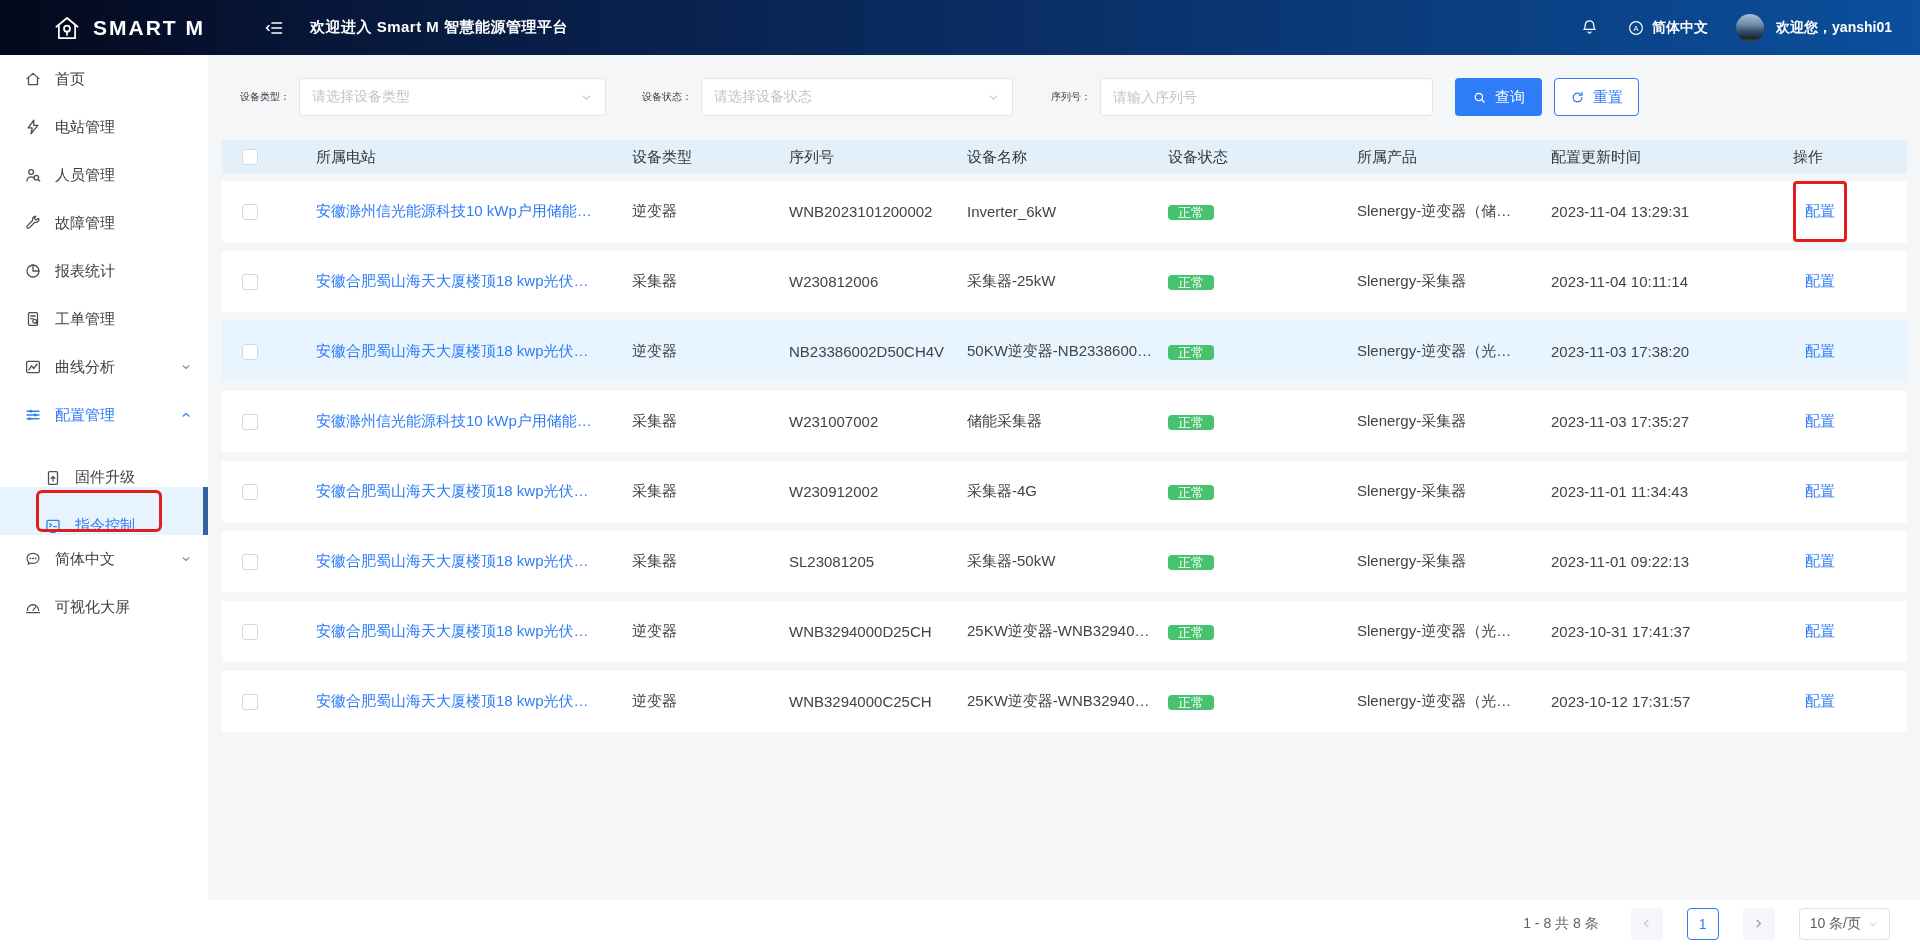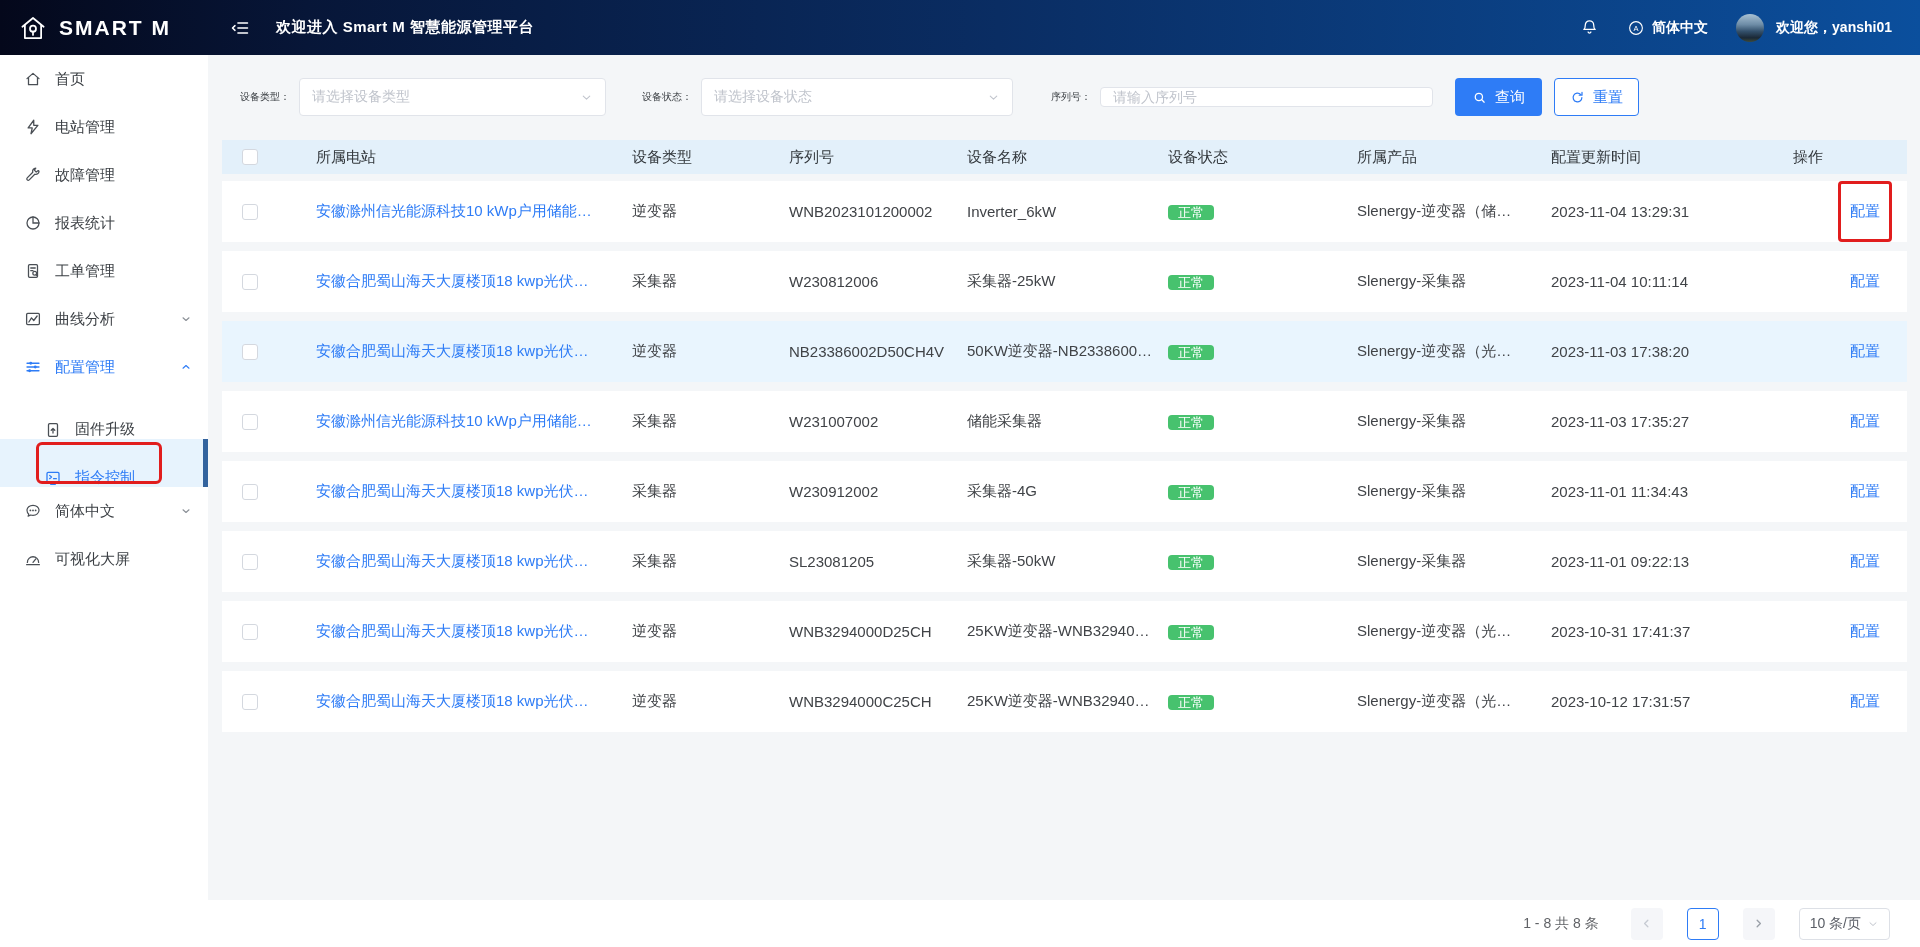--- a/index.html
+++ b/index.html
@@ -9,21 +9,21 @@
     font-family:"Liberation Sans","DejaVu Sans",sans-serif;
     --primary:#2e7cf6; --green:#47c26e; --annot:#e11d1d;
   }
   svg { display:block; }
 
   
   .topbar{
     height:55px; display:flex; align-items:center; color:#fff;
     background:linear-gradient(90deg,#04081b 0%,#071638 16%,#0a2d63 52%,#0b4f9d 100%);
   }
-  .logo-area{ width:208px; flex:none; display:flex; align-items:center; gap:11px; padding-left:18px; }
+  .logo-area{ width:208px; flex:none; display:flex; align-items:center; gap:11px; padding-left:18px;margin-left:34px; }
   .logo-text{ font-size:21px; font-weight:bold; letter-spacing:2px; }
   .collapse-btn{ margin-left:22px; cursor:pointer; color:#fff; }
   .topbar-title{ margin-left:26px; font-size:15px; font-weight:600; letter-spacing:.5px; }
   .topbar-right{ margin-left:auto; display:flex; align-items:center; padding-right:28px; }
   .bell{ margin-right:28px; cursor:pointer; }
   .lang{ display:flex; align-items:center; gap:7px; margin-right:28px; cursor:pointer; }
   .lang-label{ font-size:14px; font-weight:600; }
   .avatar{ width:28px; height:28px; border-radius:50%; margin-right:12px; flex:none;
     background:linear-gradient(180deg,#a9c2d4 0%,#6d8ca6 38%,#33506b 62%,#1a2836 85%,#3d4a3a 100%); }
   .greeting{ font-size:14px; font-weight:600; }
@@ -48,21 +48,21 @@
   
   .content{ flex:1; background:#f4f6f8; display:flex; flex-direction:column; }
 
   .filter-bar{ display:flex; align-items:center; padding:23px 0 0 32px; margin-bottom:24px; }
   .f-label{ font-size:10px; color:#3c4045; margin-right:9px; white-space:nowrap; }
   .select{ height:38px; background:#fff; border:1px solid #e1e4ea; border-radius:4px;
     display:flex; align-items:center; padding:0 12px; color:#c0c4cc; font-size:14px; cursor:pointer; }
   .sel-type{ width:307px; margin-right:36px; }
   .sel-status{ width:312px; margin-right:38px; }
   .select .chev{ margin-left:auto; color:#c0c4cc; }
-  .text-input{ width:333px; height:20px; background:#fff; border:1px solid #e1e4ea; border-radius:4px;
+  .text-input{ width:333px; height:38px; background:#fff; border:1px solid #e1e4ea; border-radius:4px;
     padding:0 12px; font-size:14px; color:#3c4045; outline:none; font-family:inherit; }
   .text-input::placeholder{ color:#c0c4cc; }
   .btn-primary{ height:38px; padding:0 17px; margin-left:22px; background:var(--primary); border:none;
     border-radius:4px; color:#fff; font-size:15px; display:flex; align-items:center; gap:8px; cursor:pointer; font-family:inherit; }
   .btn-ghost{ height:38px; padding:0 15px; margin-left:12px; background:#fff; border:1px solid var(--primary);
     border-radius:4px; color:var(--primary); font-size:15px; display:flex; align-items:center; gap:8px; cursor:pointer; font-family:inherit; }
 
   
   .table{ margin:0 13px 0 14px; }
   .thead{ display:flex; align-items:center; height:34px; background:#e3f0fa; font-size:15px; color:#33383d; font-weight:500; }
@@ -70,21 +70,21 @@
   .trow{ display:flex; align-items:center; height:61px; background:#fff; font-size:15px; color:#404347; }
   .trow.hl{ background:#e9f5fe; }
   .cell{ white-space:nowrap; overflow:hidden; padding-right:8px; flex:none; }
   .c0{ width:94px; padding-left:20px; display:flex; align-items:center; }
   .c1{ width:316px; } .c2{ width:157px; } .c3{ width:178px; } .c4{ width:201px; }
   .c5{ width:189px; } .c6{ width:194px; } .c7{ width:242px; } .c8{ flex:1; }
   .checkbox{ width:16px; height:16px; background:#fff; border:1px solid #d4d8df; border-radius:3px; cursor:pointer; }
   .station{ color:var(--primary); cursor:pointer; }
   .badge{ display:inline-block; background:var(--green); color:#fff; font-size:13px; padding:1px 10px; border-radius:4px; line-height:1; }
   .action a{ color:var(--primary); text-decoration:none; cursor:pointer; }
-  .action-wrap{ display:inline-block; padding:18px 9px; border:3px solid transparent; border-radius:4px;margin-left:45px; }
+  .action-wrap{ display:inline-block; padding:18px 9px; border:3px solid transparent; border-radius:4px; }
   .action-wrap.annotated{ border-color:var(--annot); }
 
   
   .footer{ margin-top:auto; height:47px; background:#fff; display:flex; align-items:center;
     justify-content:flex-end; gap:24px; padding-right:30px; font-size:14px; color:#606266; }
   .pg-total{ margin-right:8px; }
   .pg-btn{ width:32px; height:32px; border-radius:4px; display:flex; align-items:center; justify-content:center; cursor:pointer; }
   .pg-prev{ background:#f5f6f9; color:#c6cad2; }
   .pg-next{ background:#f5f6f9; color:#9aa0a8; }
   .pg-cur{ background:#fff; border:1px solid var(--primary); color:var(--primary); font-size:14px; }
@@ -147,20 +147,31 @@
         </span>
       <span>首页</span>
     </div>
     <div class="menu-item">
       <span class="mi-icon">
           <svg viewBox="0 0 24 24" fill="none" stroke="currentColor" stroke-width="1.7" stroke-linejoin="round">
             <path d="M13 3 5.5 13.2H11L9.3 21 18.5 9.8H13z"></path>
           </svg>
         </span>
       <span>电站管理</span>
+    </div>
+    <div class="menu-item">
+      <span class="mi-icon">
+          <svg viewBox="0 0 24 24" fill="none" stroke="currentColor" stroke-width="1.7" stroke-linecap="round">
+            <circle cx="9.5" cy="8" r="3.2"></circle>
+            <path d="M4 20c0-3.4 2.6-5.6 5.5-5.6 1.5 0 2.8.5 3.8 1.4"></path>
+            <circle cx="16.5" cy="15.5" r="3"></circle>
+            <path d="m18.8 17.8 2.2 2.2"></path>
+          </svg>
+        </span>
+      <span>人员管理</span>
     </div>
     <div class="menu-item">
       <span class="mi-icon">
           <svg viewBox="0 0 24 24" fill="none" stroke="currentColor" stroke-width="1.7" stroke-linecap="round" stroke-linejoin="round">
             <path d="M20 7a4.2 4.2 0 0 1-5.6 4L7 18.5a1.9 1.9 0 0 1-2.7-2.7L11.7 8.4A4.2 4.2 0 0 1 15.7 2.8L13.8 5.5l2.5 2.5L19 6.1z"></path>
           </svg>
         </span>
       <span>故障管理</span>
     </div>
     <div class="menu-item">

